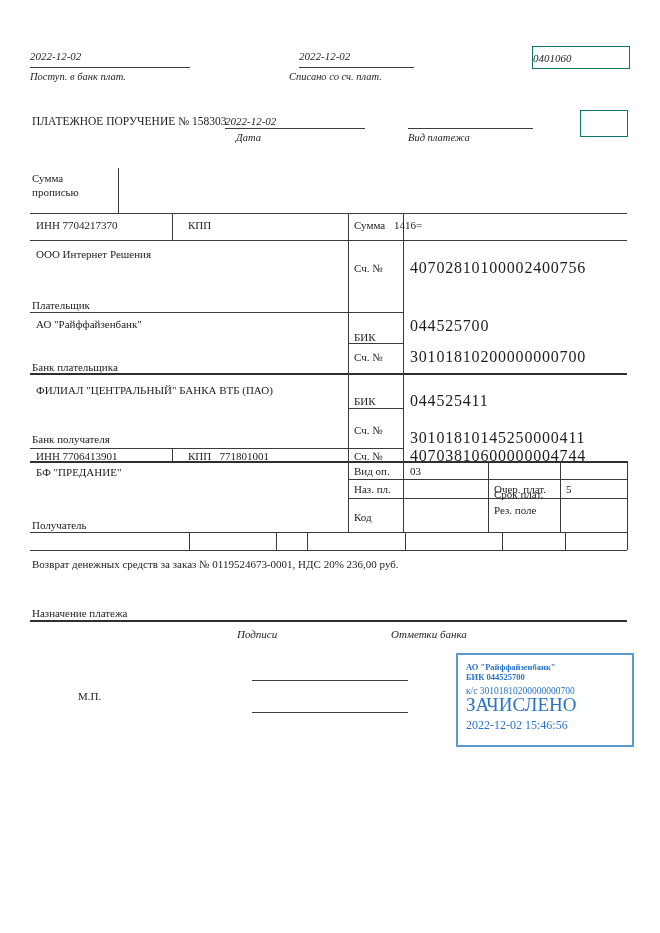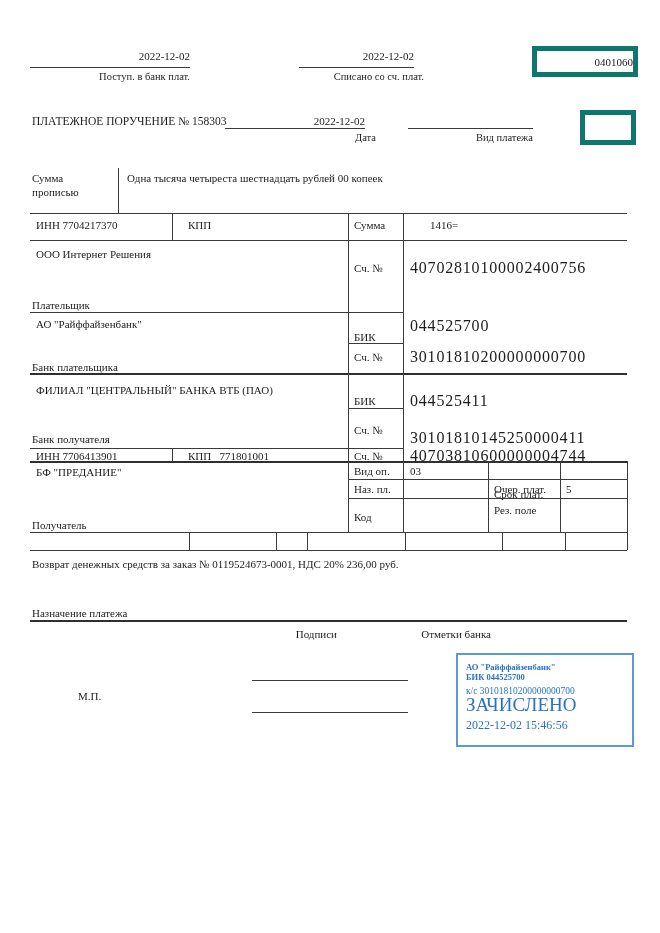--- a/index.html
+++ b/index.html
@@ -3,26 +3,26 @@
 <meta charset="utf-8">
 <style>
   html,body{margin:0;padding:0;background:#888;}
   #page{
     position:relative;width:660px;height:933px;background:#ffffff;
     font-family:"Liberation Serif","DejaVu Serif",serif;color:#1c1c1c;
     overflow:hidden;margin:0 auto;
   }
   .t{position:absolute;font-size:11px;line-height:12px;white-space:pre;}
   .sm{font-size:10.5px;}
-  .ctr{text-align:right;}
+  .ctr{text-align:left;font-style:italic;}
   .num{letter-spacing:0.8px;font-size:16px;}
   .hl{position:absolute;height:1px;background:#3a3a3a;}
   .hl2{position:absolute;height:2px;background:#2f2f2f;}
   .vl{position:absolute;width:1px;background:#3a3a3a;}
-  .box{position:absolute;border:5px solid #0f766e;background:transparent;}
+  .box{position:absolute;border:1px solid #0f766e;background:transparent;}
   .stamp{
     position:absolute;left:456px;top:653px;width:174px;height:90px;
     border:2px solid #5b9bd5;
   }
   .stamp .t{white-space:pre;}
 </style>
 </head>
 <body>
 
 <div id="page">
@@ -43,21 +43,20 @@
   <div class="t ctr" style="left:225px;top:115px;width:140px;">2022-12-02</div>
   <div class="hl" style="left:225px;top:128px;width:140px;"></div>
   <div class="t sm ctr" style="left:236px;top:132px;width:140px;">Дата</div>
   <div class="hl" style="left:408px;top:128px;width:125px;"></div>
   <div class="t sm ctr" style="left:408px;top:132px;width:125px;">Вид платежа</div>
   <div class="box" style="left:580px;top:110px;width:46px;height:25px;"></div>
 
   <div class="vl" style="left:118px;top:168px;height:45px;"></div>
   <div class="t" style="left:32px;top:172px;">Сумма</div>
   <div class="t" style="left:32px;top:186px;">прописью</div>
-  <div class="t" style="left:127px;top:172px;">Одна тысяча четыреста шестнадцать рублей 00 копеек</div>
 
   <div class="hl" style="left:30px;top:213px;width:597px;"></div>
   <div class="hl" style="left:30px;top:240px;width:597px;"></div>
   <div class="hl" style="left:30px;top:312px;width:373px;"></div>
   <div class="hl" style="left:348px;top:343px;width:55px;"></div>
   <div class="hl2" style="left:30px;top:373px;width:597px;"></div>
   <div class="hl" style="left:348px;top:408px;width:55px;"></div>
   <div class="hl" style="left:30px;top:448px;width:373px;"></div>
   <div class="hl2" style="left:30px;top:461px;width:597px;"></div>
   <div class="hl" style="left:348px;top:479px;width:279px;"></div>
@@ -78,21 +77,21 @@
     <div class="vl" style="left:276px;top:532px;height:18px;"></div>
     <div class="vl" style="left:307px;top:532px;height:18px;"></div>
     <div class="vl" style="left:405px;top:532px;height:18px;"></div>
     <div class="vl" style="left:502px;top:532px;height:18px;"></div>
     <div class="vl" style="left:565px;top:532px;height:18px;"></div>
   </div>
 
   <div class="t" style="left:36px;top:219px;">ИНН 7704217370</div>
   <div class="t" style="left:188px;top:219px;">КПП</div>
   <div class="t" style="left:354px;top:219px;">Сумма</div>
-  <div class="t" style="left:430px;top:219px;">1416=</div>
+  <div class="t" style="left:394px;top:219px;">1416=</div>
 
   <div class="t" style="left:36px;top:248px;">ООО Интернет Решения</div>
   <div class="t" style="left:354px;top:262px;">Сч. №</div>
   <div class="t num" style="left:410px;top:262px;">40702810100002400756</div>
   <div class="t" style="left:32px;top:299px;">Плательщик</div>
 
   <div class="t" style="left:36px;top:318px;">АО "Райффайзенбанк"</div>
   <div class="t" style="left:354px;top:331px;">БИК</div>
   <div class="t num" style="left:410px;top:320px;">044525700</div>
   <div class="t" style="left:354px;top:351px;">Сч. №</div>

